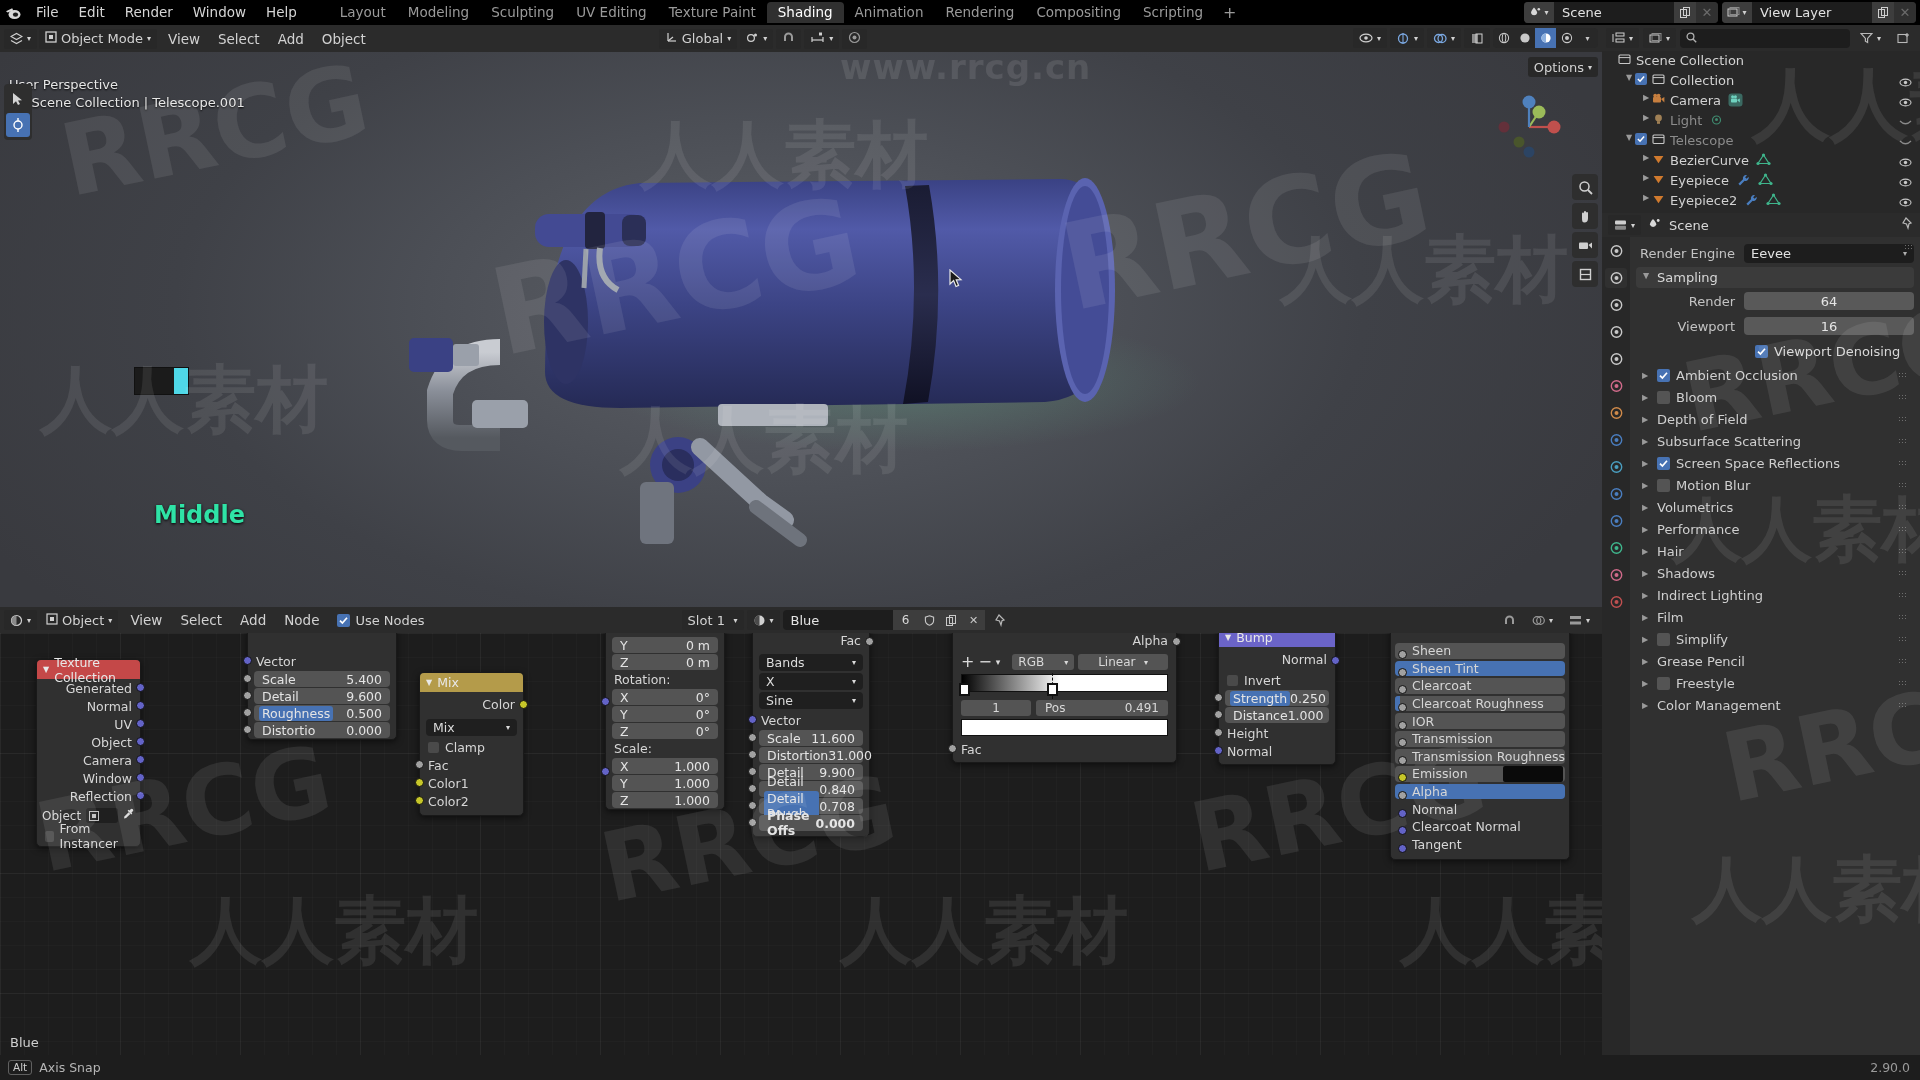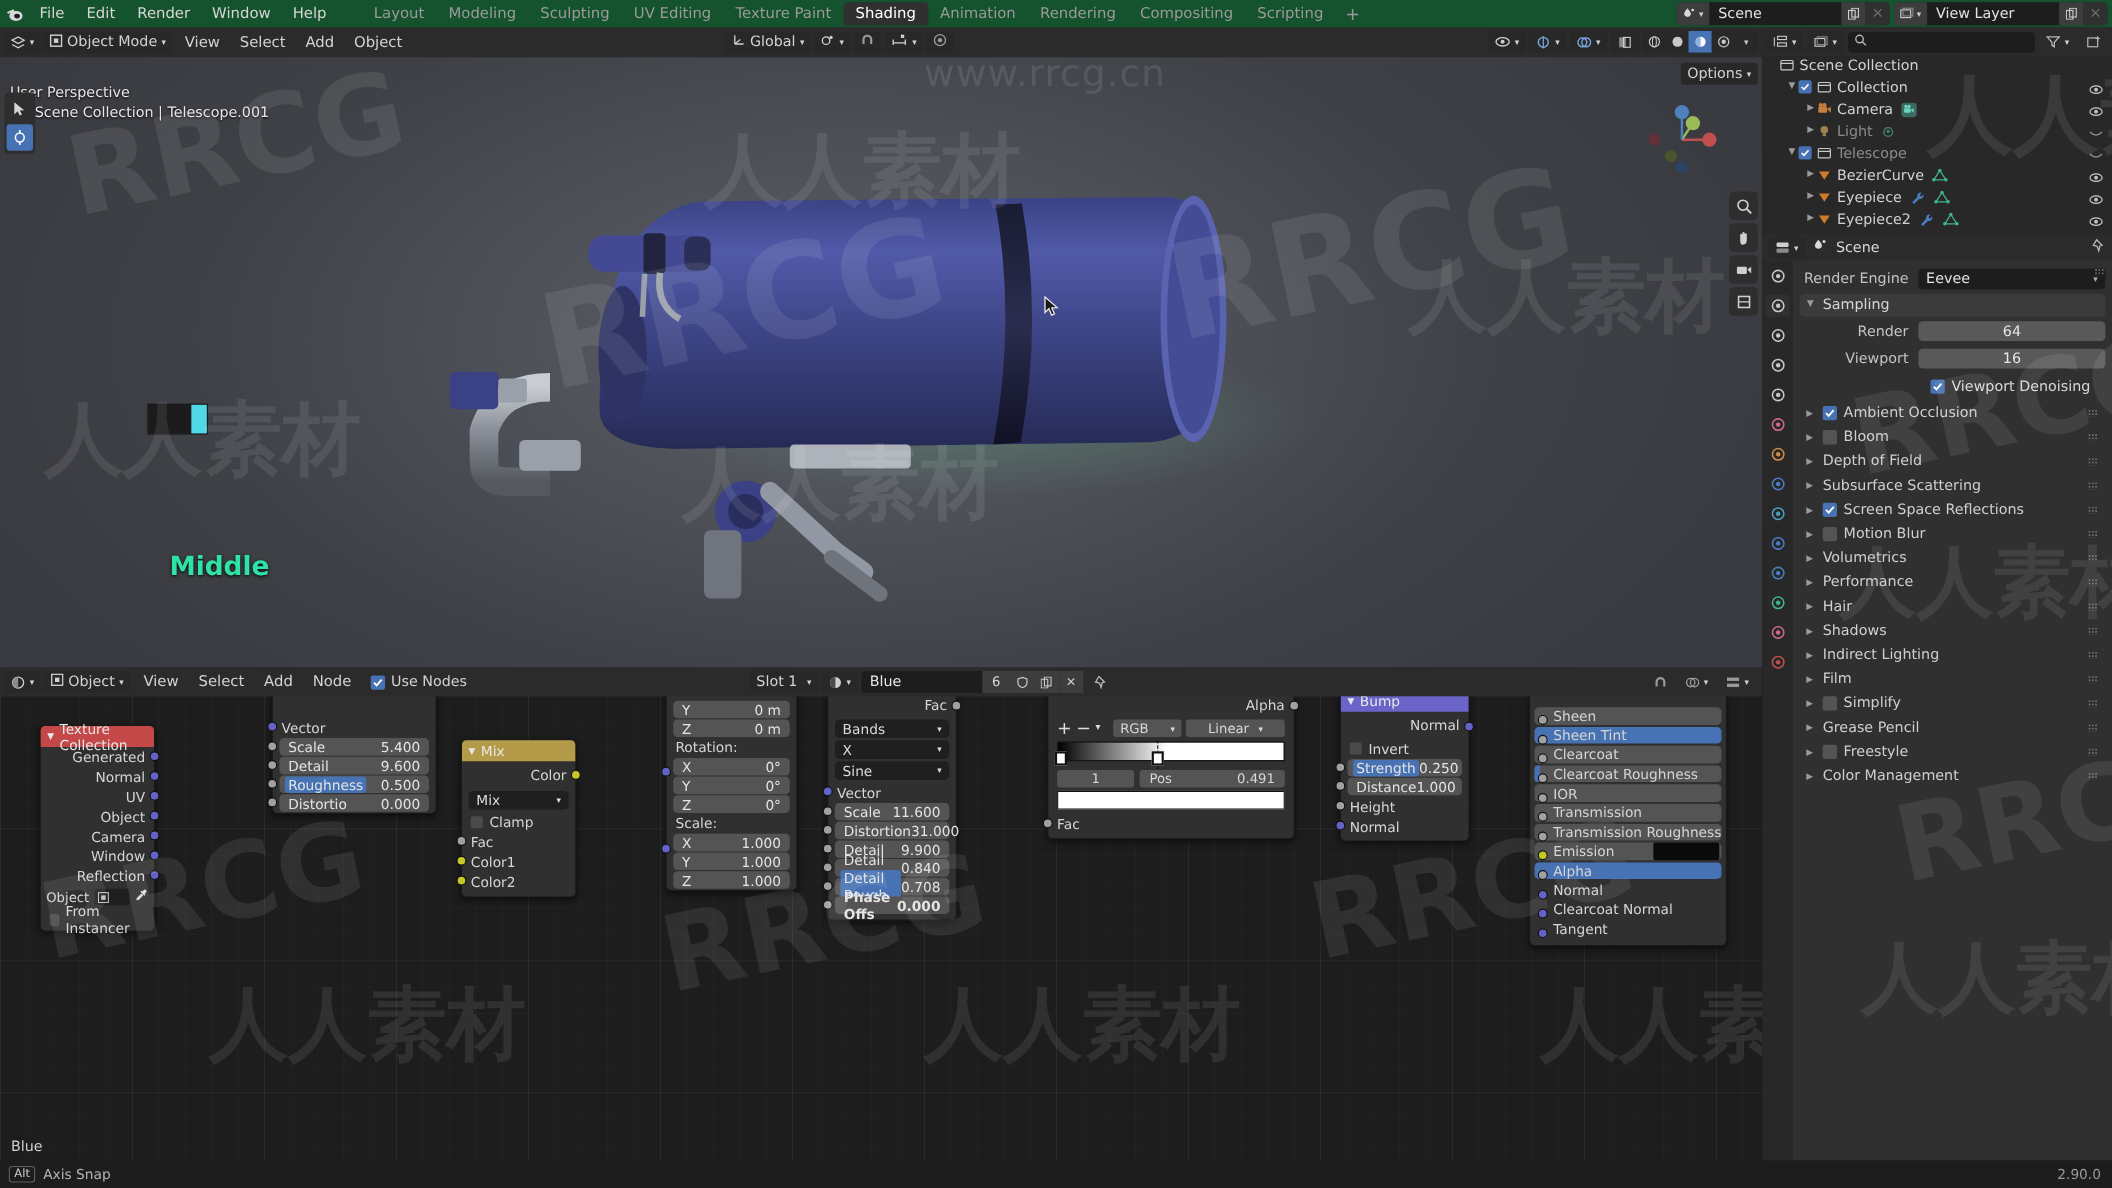--- a/index.html
+++ b/index.html
@@ -1,21 +1,21 @@
 <!DOCTYPE html>
 <html><head>
 <meta charset="utf-8">
 <style>
   * { box-sizing: border-box; margin:0; padding:0; }
   html,body { width:1920px; height:1080px; overflow:hidden; background:#1d1d1d;
     font-family:"DejaVu Sans", sans-serif; font-size:13px; color:#d8d8d8; -webkit-font-smoothing:antialiased; }
   #app { position:relative; width:1920px; height:1080px; }
 
   
-  .topbar { position:absolute; left:0; top:0; width:1920px; height:25px; background:#14532d; display:flex; align-items:center; }
+  .topbar { position:absolute; left:0; top:0; width:1920px; height:25px; background:#000000; display:flex; align-items:center; }
   .blender-logo { width:26px; height:25px; display:flex; align-items:center; justify-content:center; }
   .menu-item { padding:0 10px; height:25px; line-height:25px; color:#d5d5d5; font-size:13.5px; white-space:nowrap; border-radius:3px;}
   .ws-tabs { display:flex; align-items:center; margin-left:22px; height:25px; }
   .ws-tab { padding:0 11px; height:21px; line-height:21px; font-size:13.5px; color:#9a9a9a; border-radius:4px 4px 0 0; white-space:nowrap;}
   .ws-tab.active { background:#303030; color:#ffffff; }
   .ws-plus { padding:0 9px; color:#9a9a9a; font-size:16px; line-height:21px;}
   .topbar-right { position:absolute; right:4px; top:2px; display:flex; align-items:center; gap:4px; height:21px;}
   .id-block { display:flex; align-items:center; height:21px; background:#282828; border-radius:4px; overflow:hidden;}
   .id-icon { width:30px; height:21px; background:#3d3d3d; display:flex; align-items:center; justify-content:center; gap:2px;}
   .id-name { background:#1d1d1d; height:21px; line-height:21px; padding:0 8px; min-width:120px; color:#e2e2e2; font-size:13px;}
@@ -107,21 +107,21 @@
   .bsdf-row span { position:relative; z-index:2;}
   .sh-foot { position:absolute; left:0; bottom:0; width:100%; height:26px; display:flex; align-items:center; padding:0 10px; color:#cfcfcf; font-size:13px;}
 
   
   .statusbar { position:absolute; left:0; top:1055px; width:1920px; height:25px; background:#1d1d1d; display:flex; align-items:center; padding:0 8px; color:#b5b5b5; font-size:12.5px; gap:7px;}
   .kbd { border:1px solid #606060; border-radius:3px; padding:0 4px; font-size:10.5px; color:#cfcfcf; line-height:13px;}
   .status-right { position:absolute; right:10px; color:#9a9a9a; font-size:12.5px;}
 
   
   .wm { position:absolute; pointer-events:none; color:rgba(255,255,255,.085); font-weight:bold; white-space:nowrap; }
-  .wm2 { position:absolute; pointer-events:none; color:rgba(255,255,255,.10); font-weight:normal; white-space:nowrap;}
+  .wm2 { position:absolute; pointer-events:none; color:rgba(255,255,255,.10); font-weight:bold; white-space:nowrap;}
 </style>
 </head>
 <body>
 
 <div id="app">
 
   <div class="topbar">
     <div class="blender-logo">
       <svg width="17" height="16" viewBox="0 0 17 16">
           <ellipse cx="9.5" cy="9.5" rx="6" ry="4.6" fill="#d8d8d8"></ellipse>

